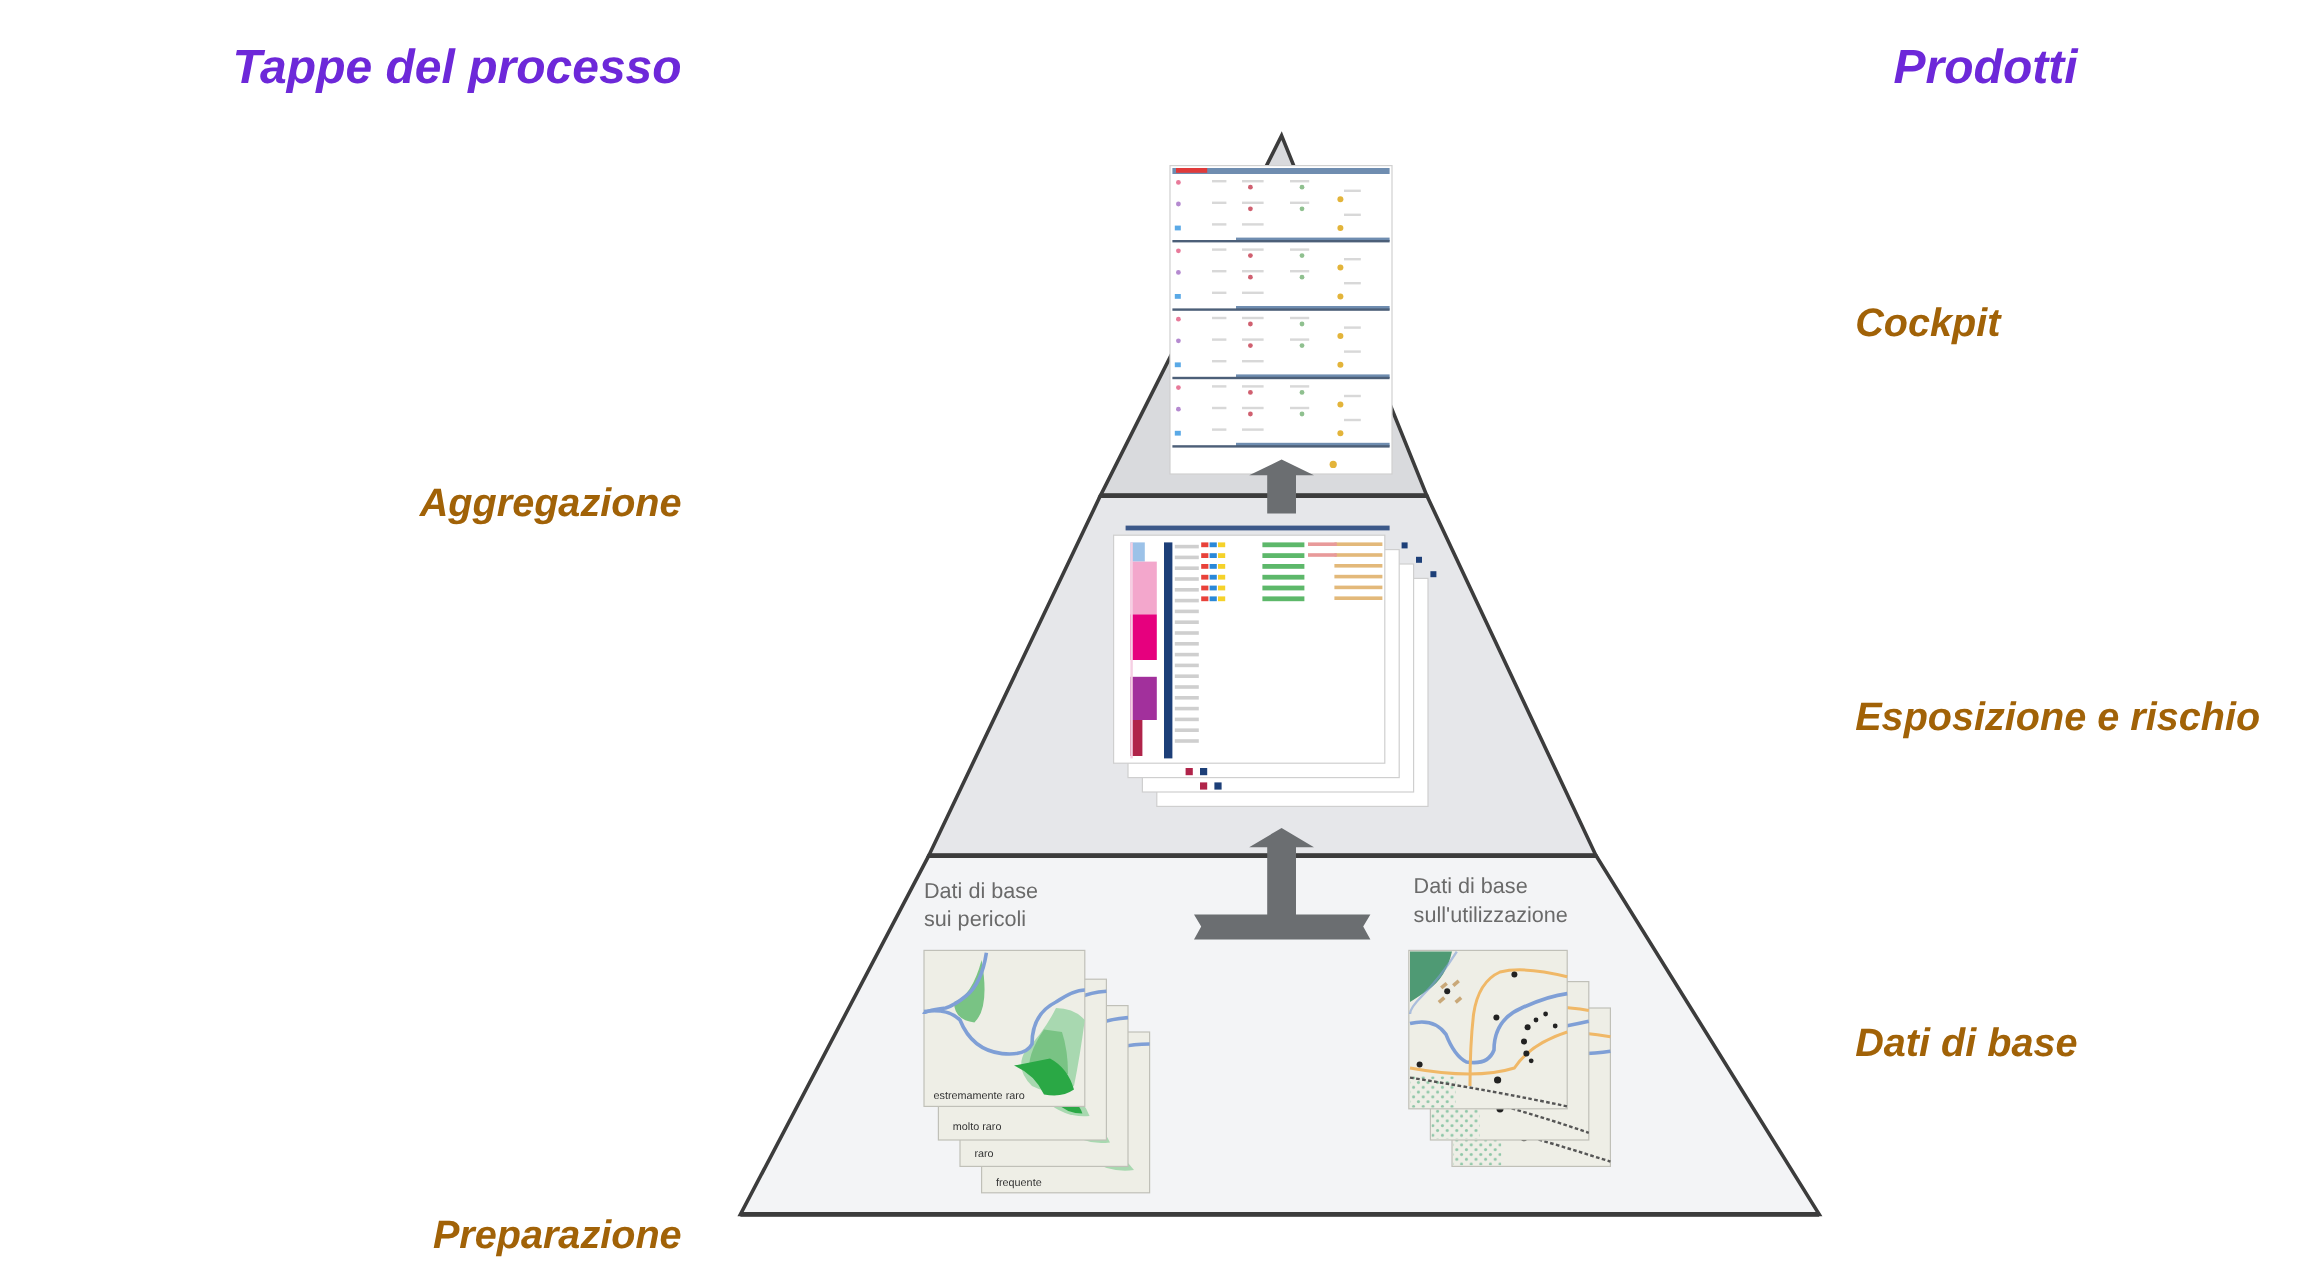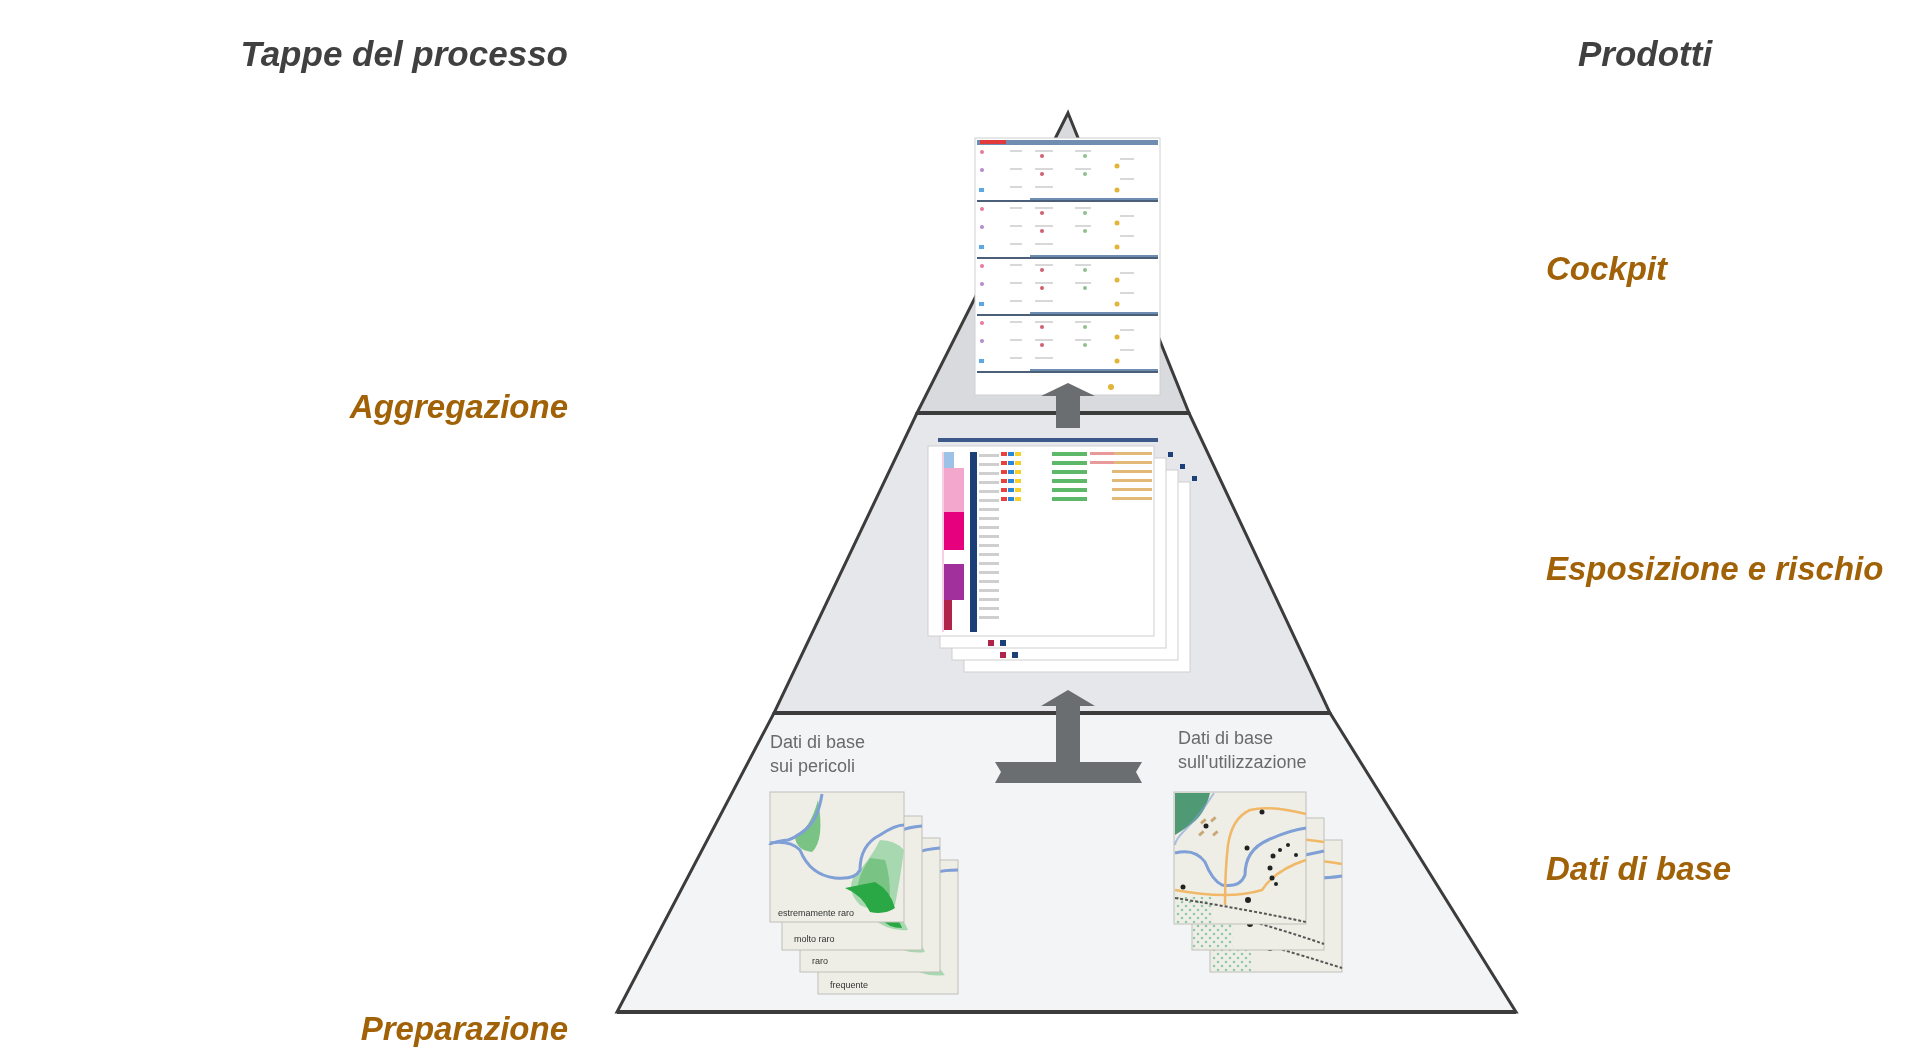--- a/index.html
+++ b/index.html
@@ -1,40 +1,40 @@
 <!DOCTYPE html>
 <html><head>
 <meta charset="utf-8">
 <style>
   html, body { margin:0; padding:0; background:#ffffff; }
   body { width:1920px; height:1055px; position:relative; overflow:hidden;
          font-family:"Liberation Sans", sans-serif; }
   .lbl { position:absolute; font-style:italic; font-weight:bold; color:#a16207;
          font-family:"Liberation Sans", sans-serif; white-space:nowrap; }
-  .head { color:#404040; font-size:35px; top:34px; }
+  .head { color:#6d28d9; font-size:40px; top:34px; }
   .stage { font-size:33px; text-align:right; right:1352px; }
   .prod  { font-size:33px; left:1546px; text-align:left; }
   .stage-multi { font-weight:bold; line-height:44px; }
   svg.main { position:absolute; left:0; top:0; }
   .sm { font-family:"Liberation Sans", sans-serif; fill:#6a6a6a; font-size:18px; }
   .tiny { font-family:"Liberation Sans", sans-serif; fill:#333; font-size:9px; }
 </style>
 </head>
 <body>
 
 <div class="lbl head" style="right:1352px;">Tappe del processo</div>
 <div class="lbl head" style="left:1578px;">Prodotti</div>
 
-<div class="lbl stage" style="top:388px;">Aggregazione</div>
+<div class="lbl stage" style="top:400px;">Aggregazione</div>
 <div class="lbl stage stage-multi" style="top:626px;">
 </div>
 <div class="lbl stage" style="top:1010px;">Preparazione</div>
 
 <div class="lbl prod" style="top:250px;">Cockpit</div>
-<div class="lbl prod" style="top:550px;">Esposizione e rischio</div>
+<div class="lbl prod" style="top:578px;">Esposizione e rischio</div>
 <div class="lbl prod" style="top:850px;">Dati di base</div>
 
 <svg class="main" width="1920" height="1055" viewBox="0 0 1920 1055">
   <defs>
     <pattern id="dots" width="8" height="8" patternUnits="userSpaceOnUse">
       <circle cx="2" cy="2" r="1.3" fill="#8fc7a8"></circle>
       <circle cx="6" cy="6" r="1.3" fill="#8fc7a8"></circle>
     </pattern>
   </defs>
 

